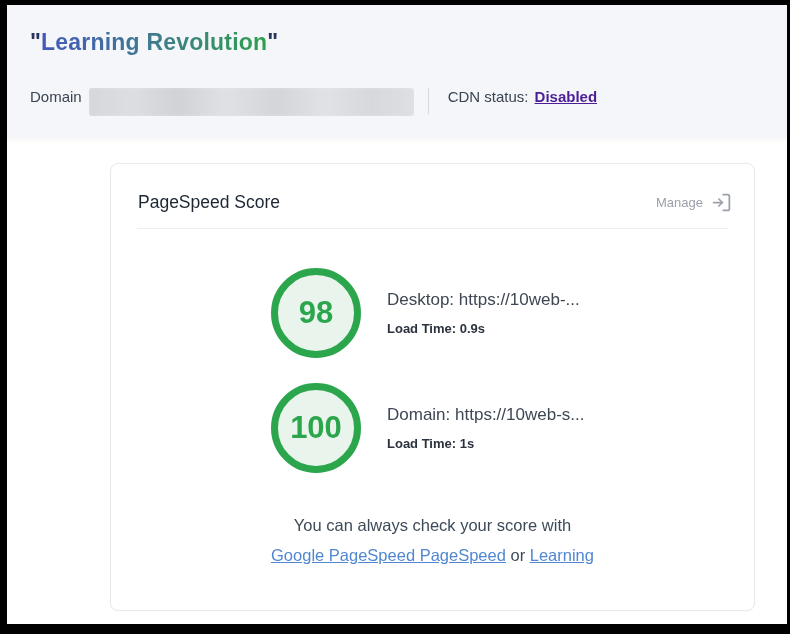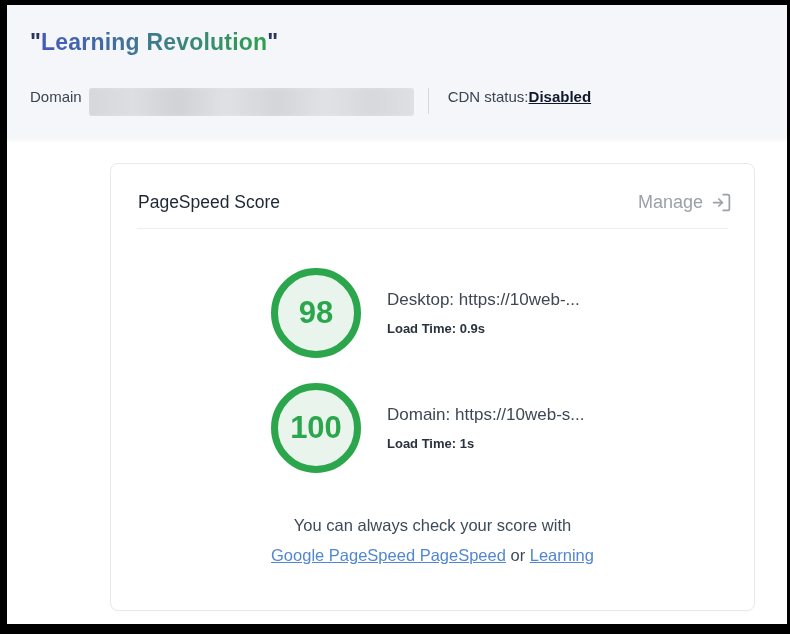--- a/index.html
+++ b/index.html
@@ -43,39 +43,39 @@
   }
   .blur-box {
     position:absolute; inset:-4px;
     background:linear-gradient(90deg,#d4d6da 0%,#dcdee2 14%,#d0d2d6 28%,#dfe1e4 42%,#d3d5d9 58%,#e0e2e5 72%,#d6d8dc 86%,#dfe0e3 100%);
     filter:blur(3px);
   }
   .v-divider {
     width:1px; height:26px; background:#d7d9dd; margin:0 19px 0 14px;
   }
   .cdn-value {
-    font-weight:bold; color:#0f172a; text-decoration:underline;
-    cursor:pointer;
+    font-weight:bold; color:#4c1d95; text-decoration:underline;
+    margin-left:6px; cursor:pointer;
   }
 
   
   .card {
     position:absolute; left:103px; top:158px; width:645px; height:448px;
     background:#fff; border:1px solid #e7e9ec; border-radius:8px;
     box-shadow:0 1px 2px rgba(0,0,0,0.02);
   }
   .card-header {
     position:absolute; top:0; left:0; right:0; height:64px;
     display:flex; align-items:center; justify-content:space-between;
     padding:12px 22px 0 27px;
   }
   .card-title { font-size:17.5px; font-weight:normal; color:#1c2733; }
   .manage-link {
     display:flex; align-items:center; gap:8px;
-    color:#9aa1a9; font-size:18px; cursor:pointer;
+    color:#9aa1a9; font-size:13px; cursor:pointer;
     background:none; border:none; font-family:inherit;
   }
   .manage-link svg { display:block; }
   .card-divider {
     position:absolute; top:64px; left:26px; right:26px;
     border-top:1px solid #edeff1;
   }
 
   .score-row { position:absolute; left:160px; display:flex; align-items:center; }
   .score-row.row-0 { top:104px; }

